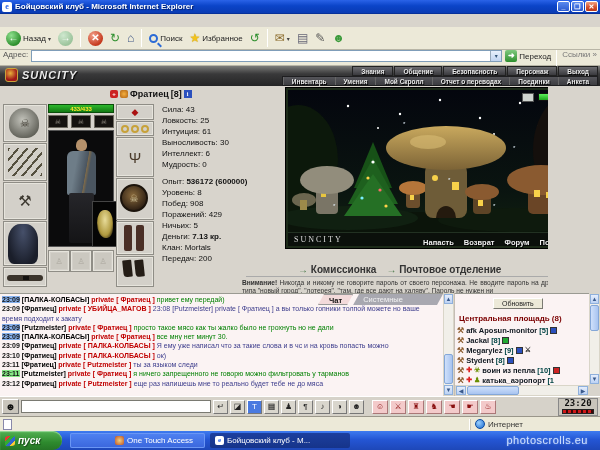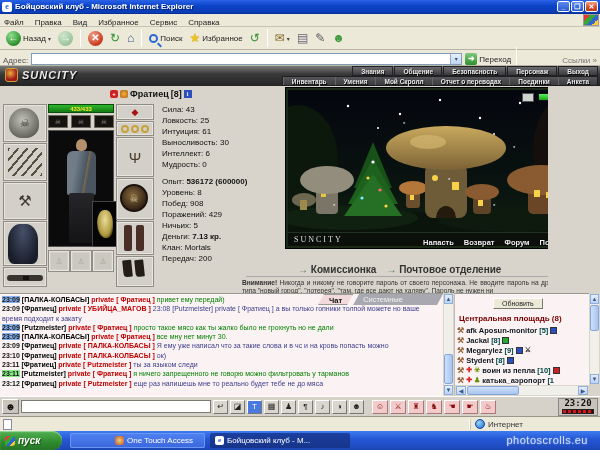--- a/index.html
+++ b/index.html
@@ -28,28 +28,28 @@
   .cir.dis{background:radial-gradient(circle at 35% 30%,#cfe8cf,#9cc49c 70%);}
   .cir.r{background:radial-gradient(circle at 35% 30%,#f3a08a,#c53a1e 70%);}
   .dd{font-size:6px;color:#444;}
   .tsep{width:1px;height:18px;background:#c9c5b6;border-right:1px solid #fff;margin:0 2px;}
   .gl{font-size:12px;line-height:14px;}
   .mag{width:9px;height:9px;border:2px solid #2b6bd6;border-radius:50%;position:relative;}
   .mag:after{content:"";position:absolute;width:5px;height:2px;background:#2b6bd6;transform:rotate(45deg);left:6px;top:8px;}
   .star{color:#f2c31c;font-size:12px;text-shadow:0 0 1px #b58900;}
 
   
-  #addrbar{left:0;top:50px;width:600px;height:16px;background:#ece9d8;border-bottom:1px solid #b8b5a6;display:flex;align-items:flex-end;padding:0 3px;gap:3px;}
+  #addrbar{left:0;top:50px;width:600px;height:16px;background:#ece9d8;border-bottom:1px solid #b8b5a6;display:flex;align-items:flex-start;padding:0 3px;gap:3px;}
   #addrbar .lbl{font-size:8px;color:#555;}
   #addrfield{flex:1;height:12px;background:#fff;border:1px solid #7f9db9;display:flex;align-items:center;}
   #addrfield input{flex:1;border:0;outline:0;font-size:8px;height:10px;}
   .ddbox{width:11px;height:10px;background:linear-gradient(#e8f0fb,#c0d4f0);border-left:1px solid #9ab;font-size:6px;text-align:center;line-height:10px;color:#357;}
   #gobtn{display:flex;align-items:center;gap:2px;font-size:8px;color:#222;}
   #gobtn .goico{width:12px;height:12px;background:linear-gradient(#7ec97e,#2e8f2e);border-radius:2px;color:#fff;font-size:8px;line-height:12px;text-align:center;font-weight:bold;}
-  #linkslbl{font-size:8px;color:#777;margin-left:40px;}
+  #linkslbl{font-size:8px;color:#777;}
 
   
   #gamenav{left:0;top:66px;width:600px;height:20px;background:linear-gradient(#7a7a78,#39393a 40%,#242425);position:absolute;}
   #gnlogo{position:absolute;left:5px;top:2px;display:flex;align-items:center;gap:4px;}
   #crest{width:13px;height:14px;background:radial-gradient(circle at 40% 35%,#e8b13a,#a01818 65%);border:1px solid #caa23a;border-radius:3px;}
   #gnlogo .txt{color:#e9e9e9;font-size:11px;font-weight:bold;font-style:italic;letter-spacing:1px;text-shadow:1px 1px 1px #000;}
   .navrow{position:absolute;right:2px;display:flex;}
   #navrow1{top:0;height:10px;}
   #navrow2{top:10px;height:10px;background:linear-gradient(#55555a,#3c3c40);border:1px solid #1e1e20;}
   .navitem{font-size:6.5px;font-weight:bold;color:#e8e8e8;padding:1px 8px 0;border-left:1px solid #666;text-shadow:1px 1px 0 #000;white-space:nowrap;}
@@ -172,24 +172,20 @@
 <div id="screen">
 
   <div id="titlebar" class="abs">
     <span class="ieicon">e</span>
     <span class="ttl">Бойцовский клуб - Microsoft Internet Explorer</span>
     <span class="winbtn min">_</span>
     <span class="winbtn max">❐</span>
     <span class="winbtn close">✕</span>
   </div>
 
-  <div id="menubar" class="abs">
-    <span><span class="mi">Файл</span><span class="mi">Правка</span><span class="mi">Вид</span><span class="mi">Избранное</span><span class="mi">Сервис</span><span class="mi">Справка</span></span>
-    <span id="xplogo"></span>
-  </div>
 
   <div id="toolbar" class="abs">
     <span class="tbtn">
       <span class="cir g">←</span>
       <span>Назад</span>
       <span class="dd">▾</span>
     </span>
     <span class="tbtn">
       <span class="cir dis">→</span>
     </span>

